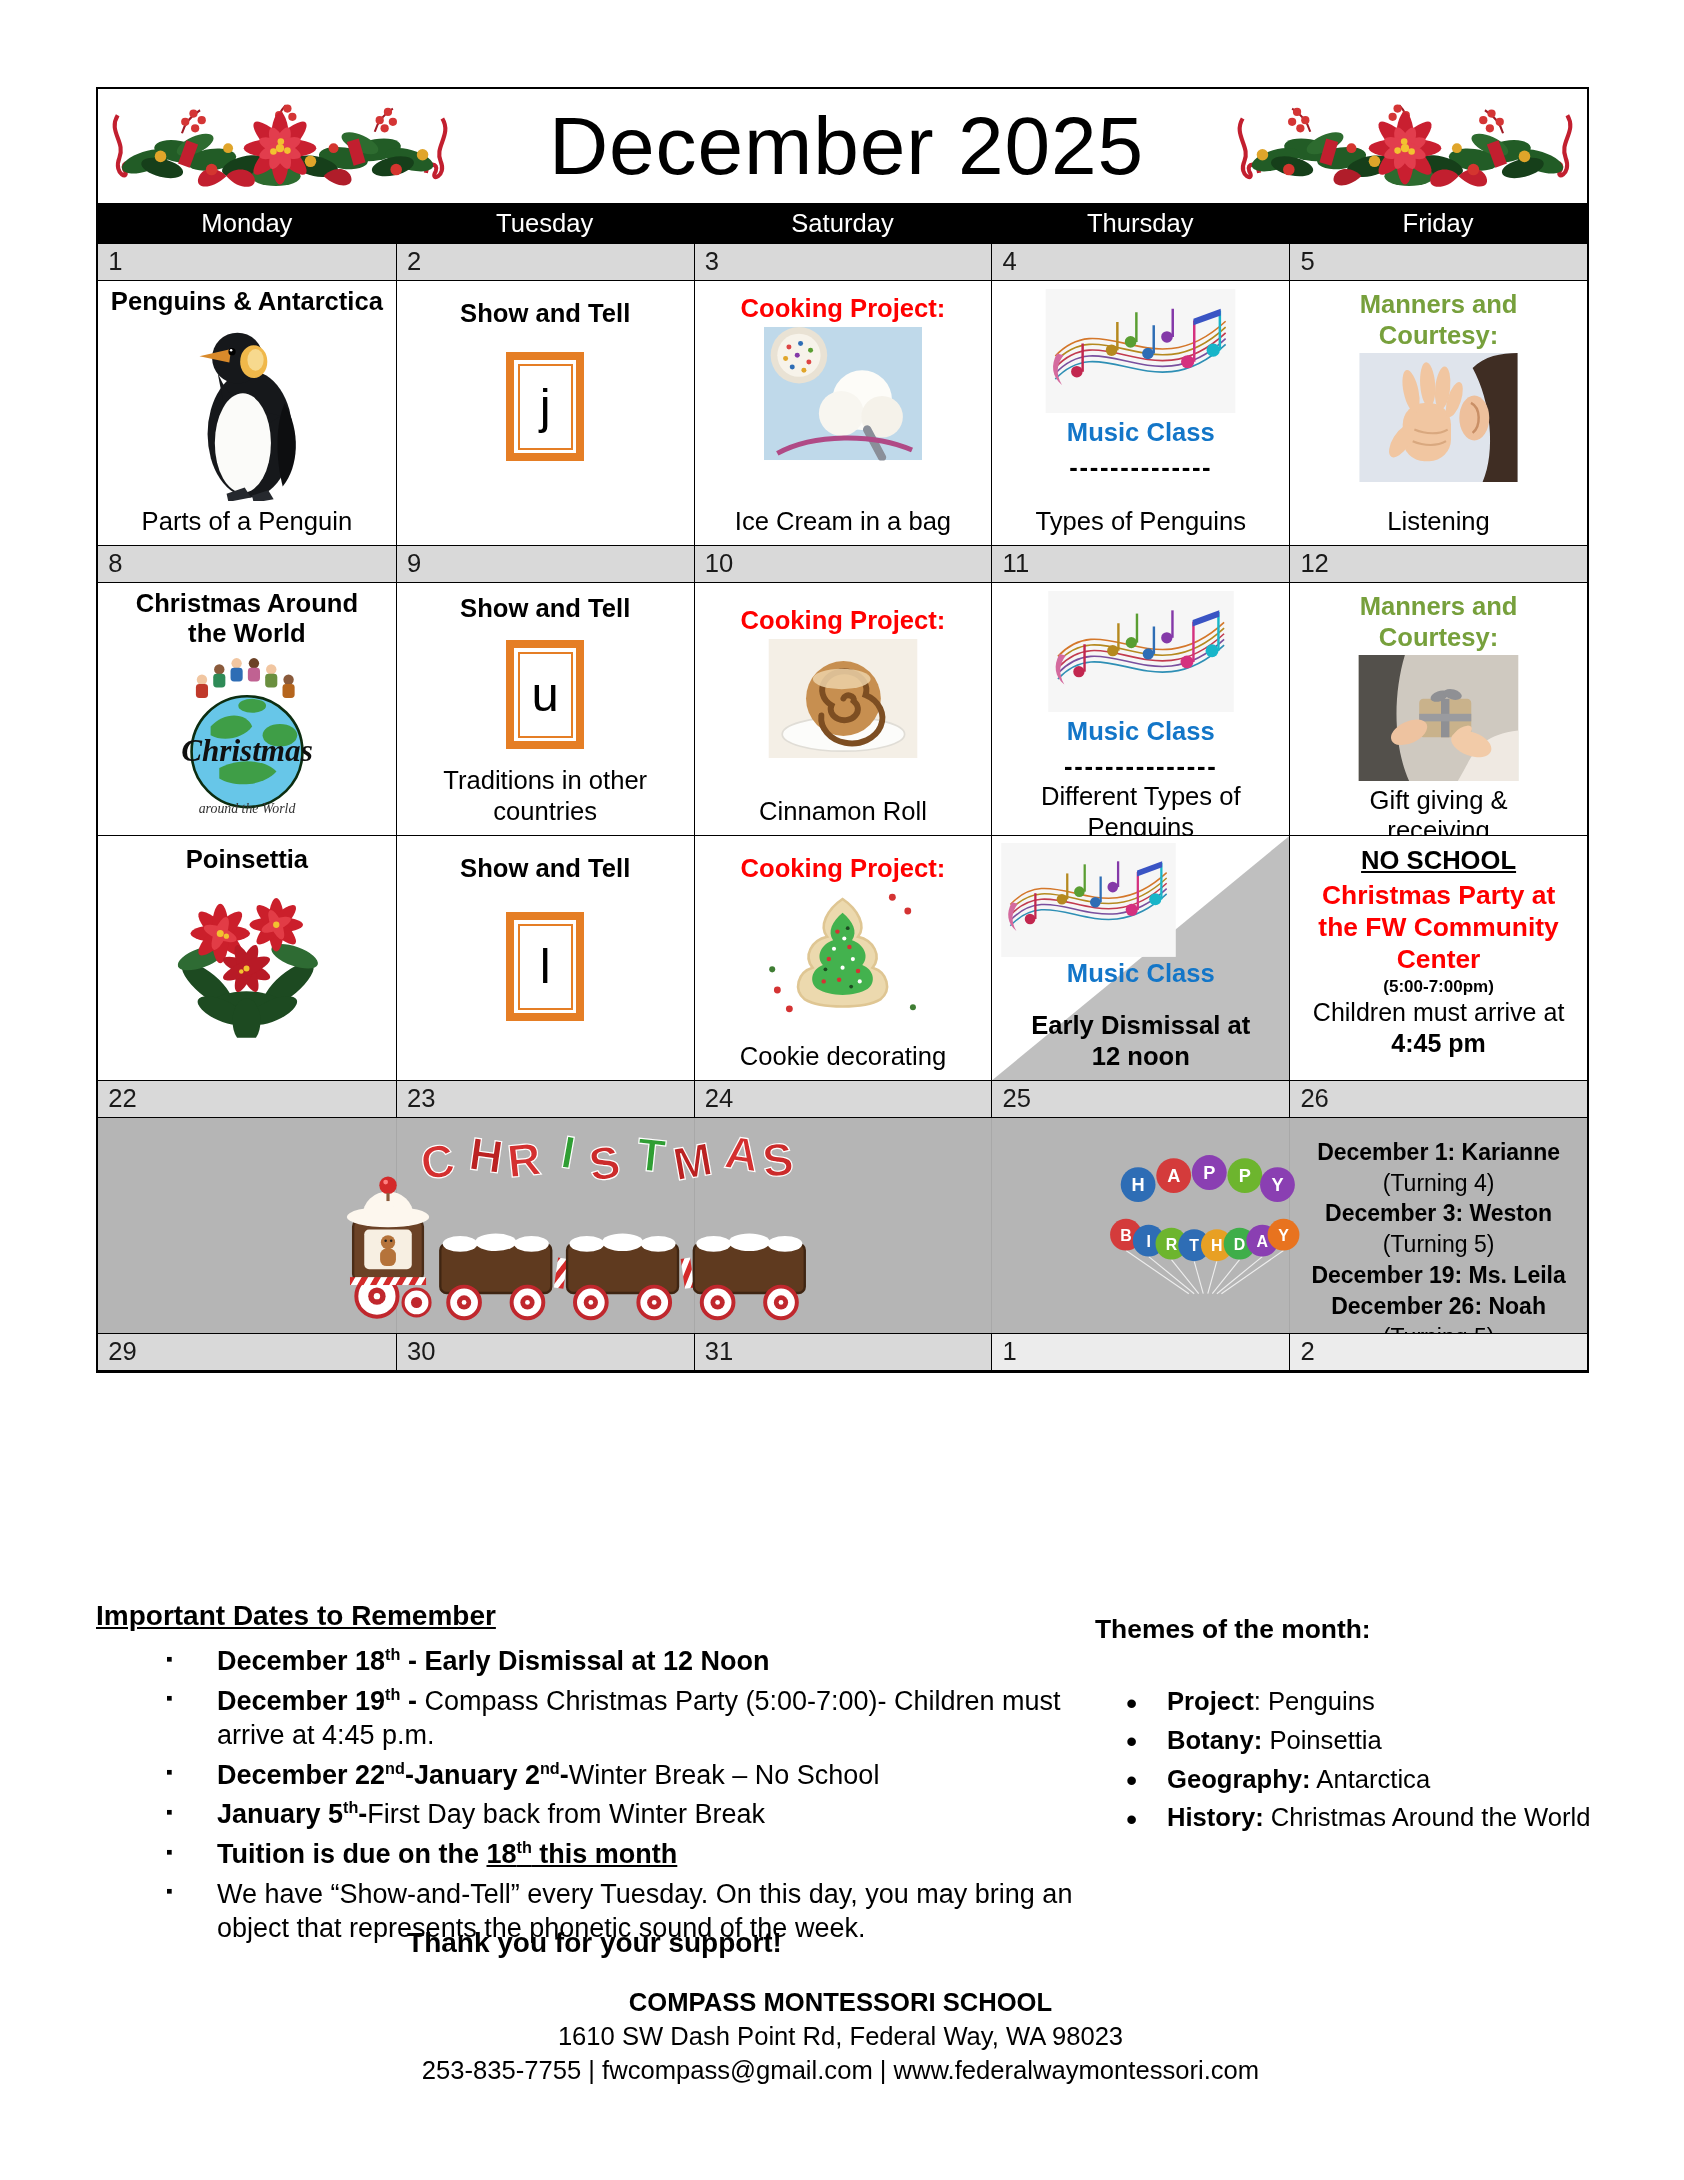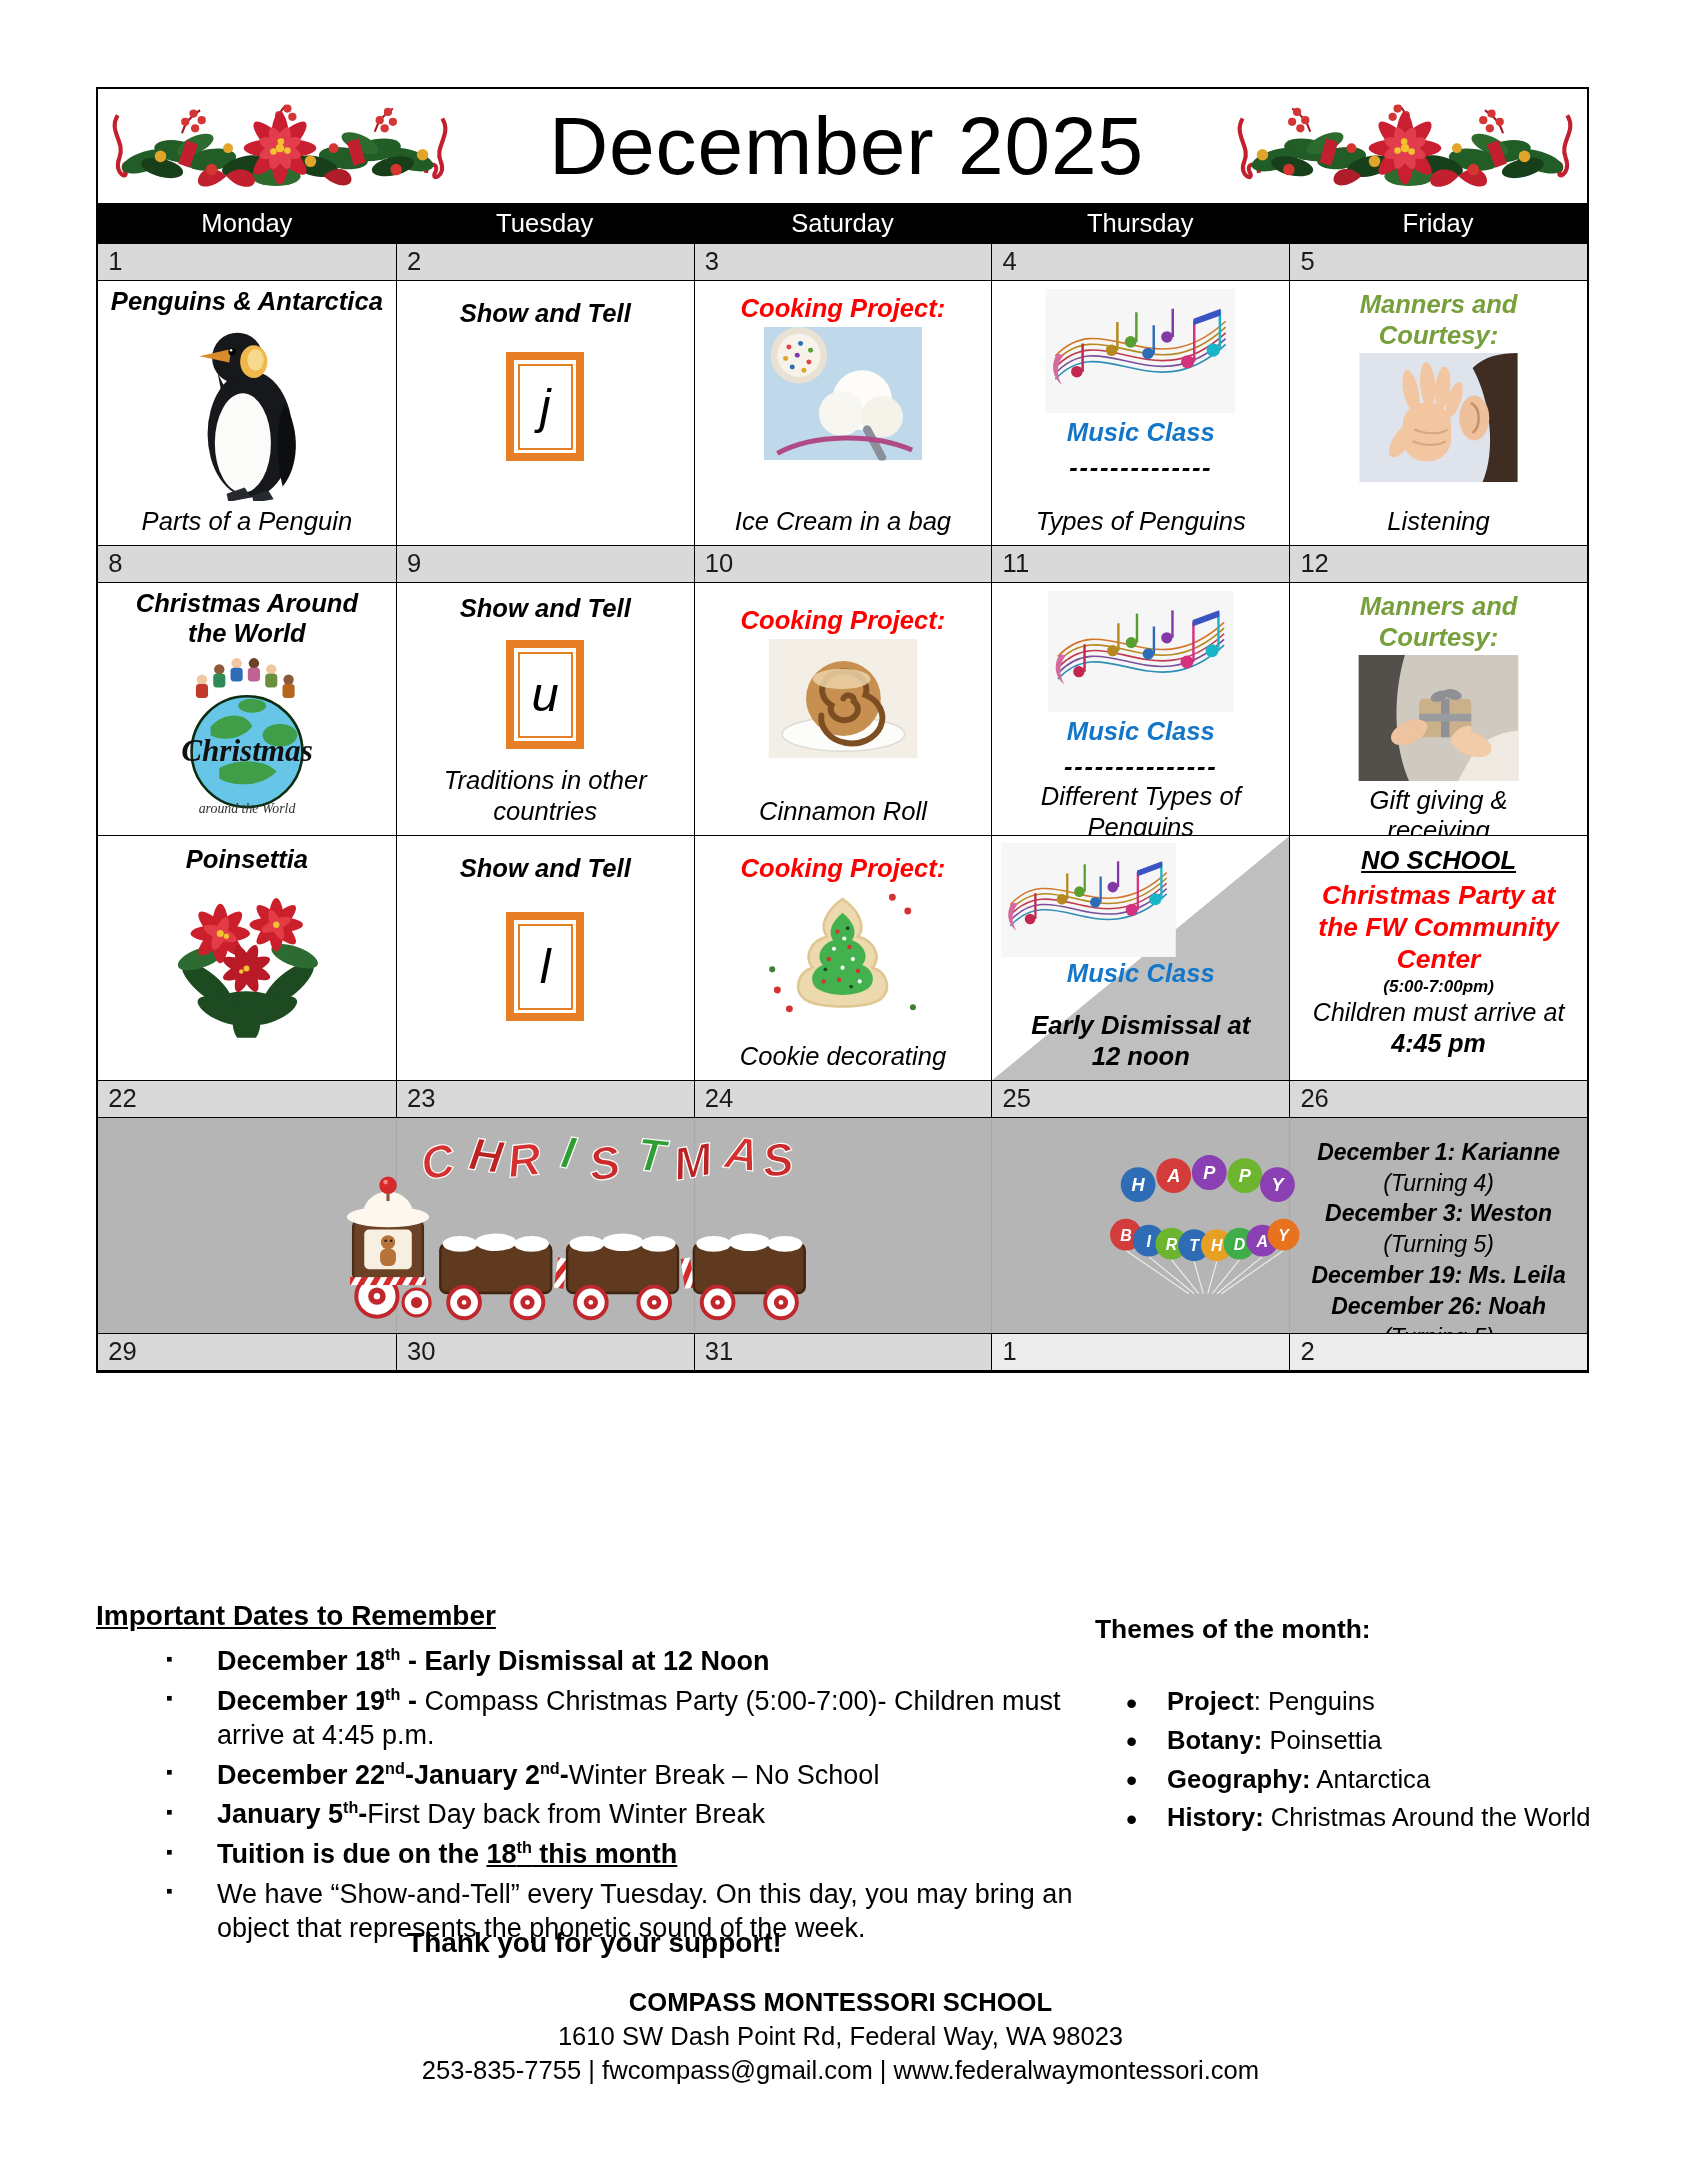--- a/index.html
+++ b/index.html
@@ -14,21 +14,21 @@
   .flip{transform:scaleX(-1);}
 
   .dayhdr{display:grid;grid-template-columns:repeat(5,1fr);background:#000;color:#fff;height:39px;border-top:1.7px solid #000;}
   .dayhdr div{display:flex;align-items:center;justify-content:center;font-size:25.6px;}
 
   .week{border-top:1.7px solid #000;}
   .nums{display:grid;grid-template-columns:repeat(5,1fr);height:36px;border-bottom:1.7px solid #000;}
   .num{box-sizing:border-box;background:#D9D9D9;font-size:25.6px;padding:2.6px 0 0 10.2px;color:#1a1a1a;}
   .num:not(:first-child){border-left:1.7px solid #000;}
   .num.lt{background:#ECECEC;}
-  .bodies{display:grid;grid-template-columns:repeat(5,1fr);position:relative;font-style:italic;}
+  .bodies{display:grid;grid-template-columns:repeat(5,1fr);position:relative;}
   .cb{box-sizing:border-box;position:relative;overflow:hidden;display:flex;flex-direction:column;
       align-items:center;text-align:center;padding:5.1px 8.5px;background:#fff;}
   .cb:not(:first-child){border-left:1.7px solid #000;}
   .w1 .cb{height:264px;} .w2 .cb{height:252px;} .w3 .cb{height:244px;}
   .w4 .cb{height:215px;background:#B5B5B5;}
   .w4 .cb:not(:first-child){border-left:0.9px solid #a8a8a8;}
   .wb5{height:160px;background:#B5B5B5;text-align:center;}
 
   .t{font-weight:bold;font-size:25.6px;line-height:1.18;}
   .cap{font-size:25.6px;line-height:1.2;}

